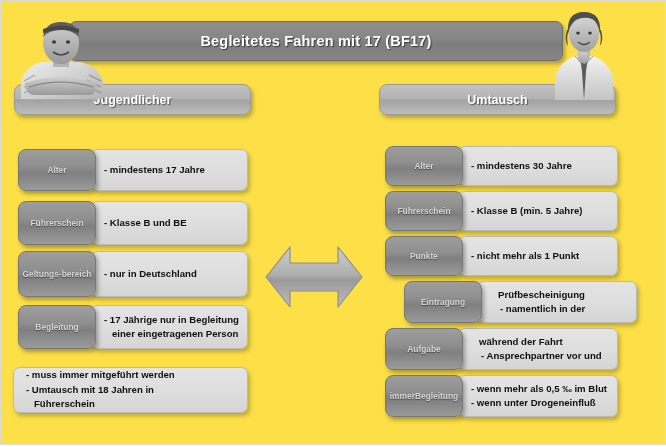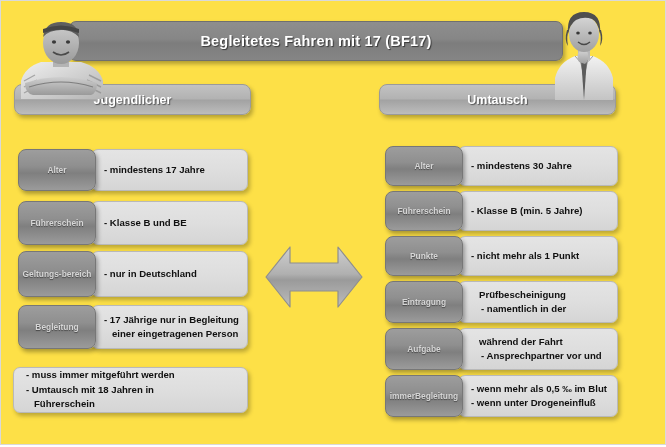--- a/index.html
+++ b/index.html
@@ -273,21 +273,21 @@
         </div>
     </div>
     <div class="row" style="top:235px;height:40px;">
       <div class="tag">
           <div>Punkte</div>
         </div>
       <div class="val">
           <div class="line">- nicht mehr als 1 Punkt</div>
         </div>
     </div>
-    <div class="row" style="top:280px;height:42px;">
+    <div class="row" style="top:280px;height:42px;margin-left:19px;">
       <div class="tag">
           <div>Eintragung</div>
         </div>
       <div class="val indent">
           <div class="line" style="padding-left: 8px;">Prüfbescheinigung</div>
           <div class="line">- namentlich in der</div>
         </div>
     </div>
     <div class="row" style="top:327px;height:42px;">
       <div class="tag">

